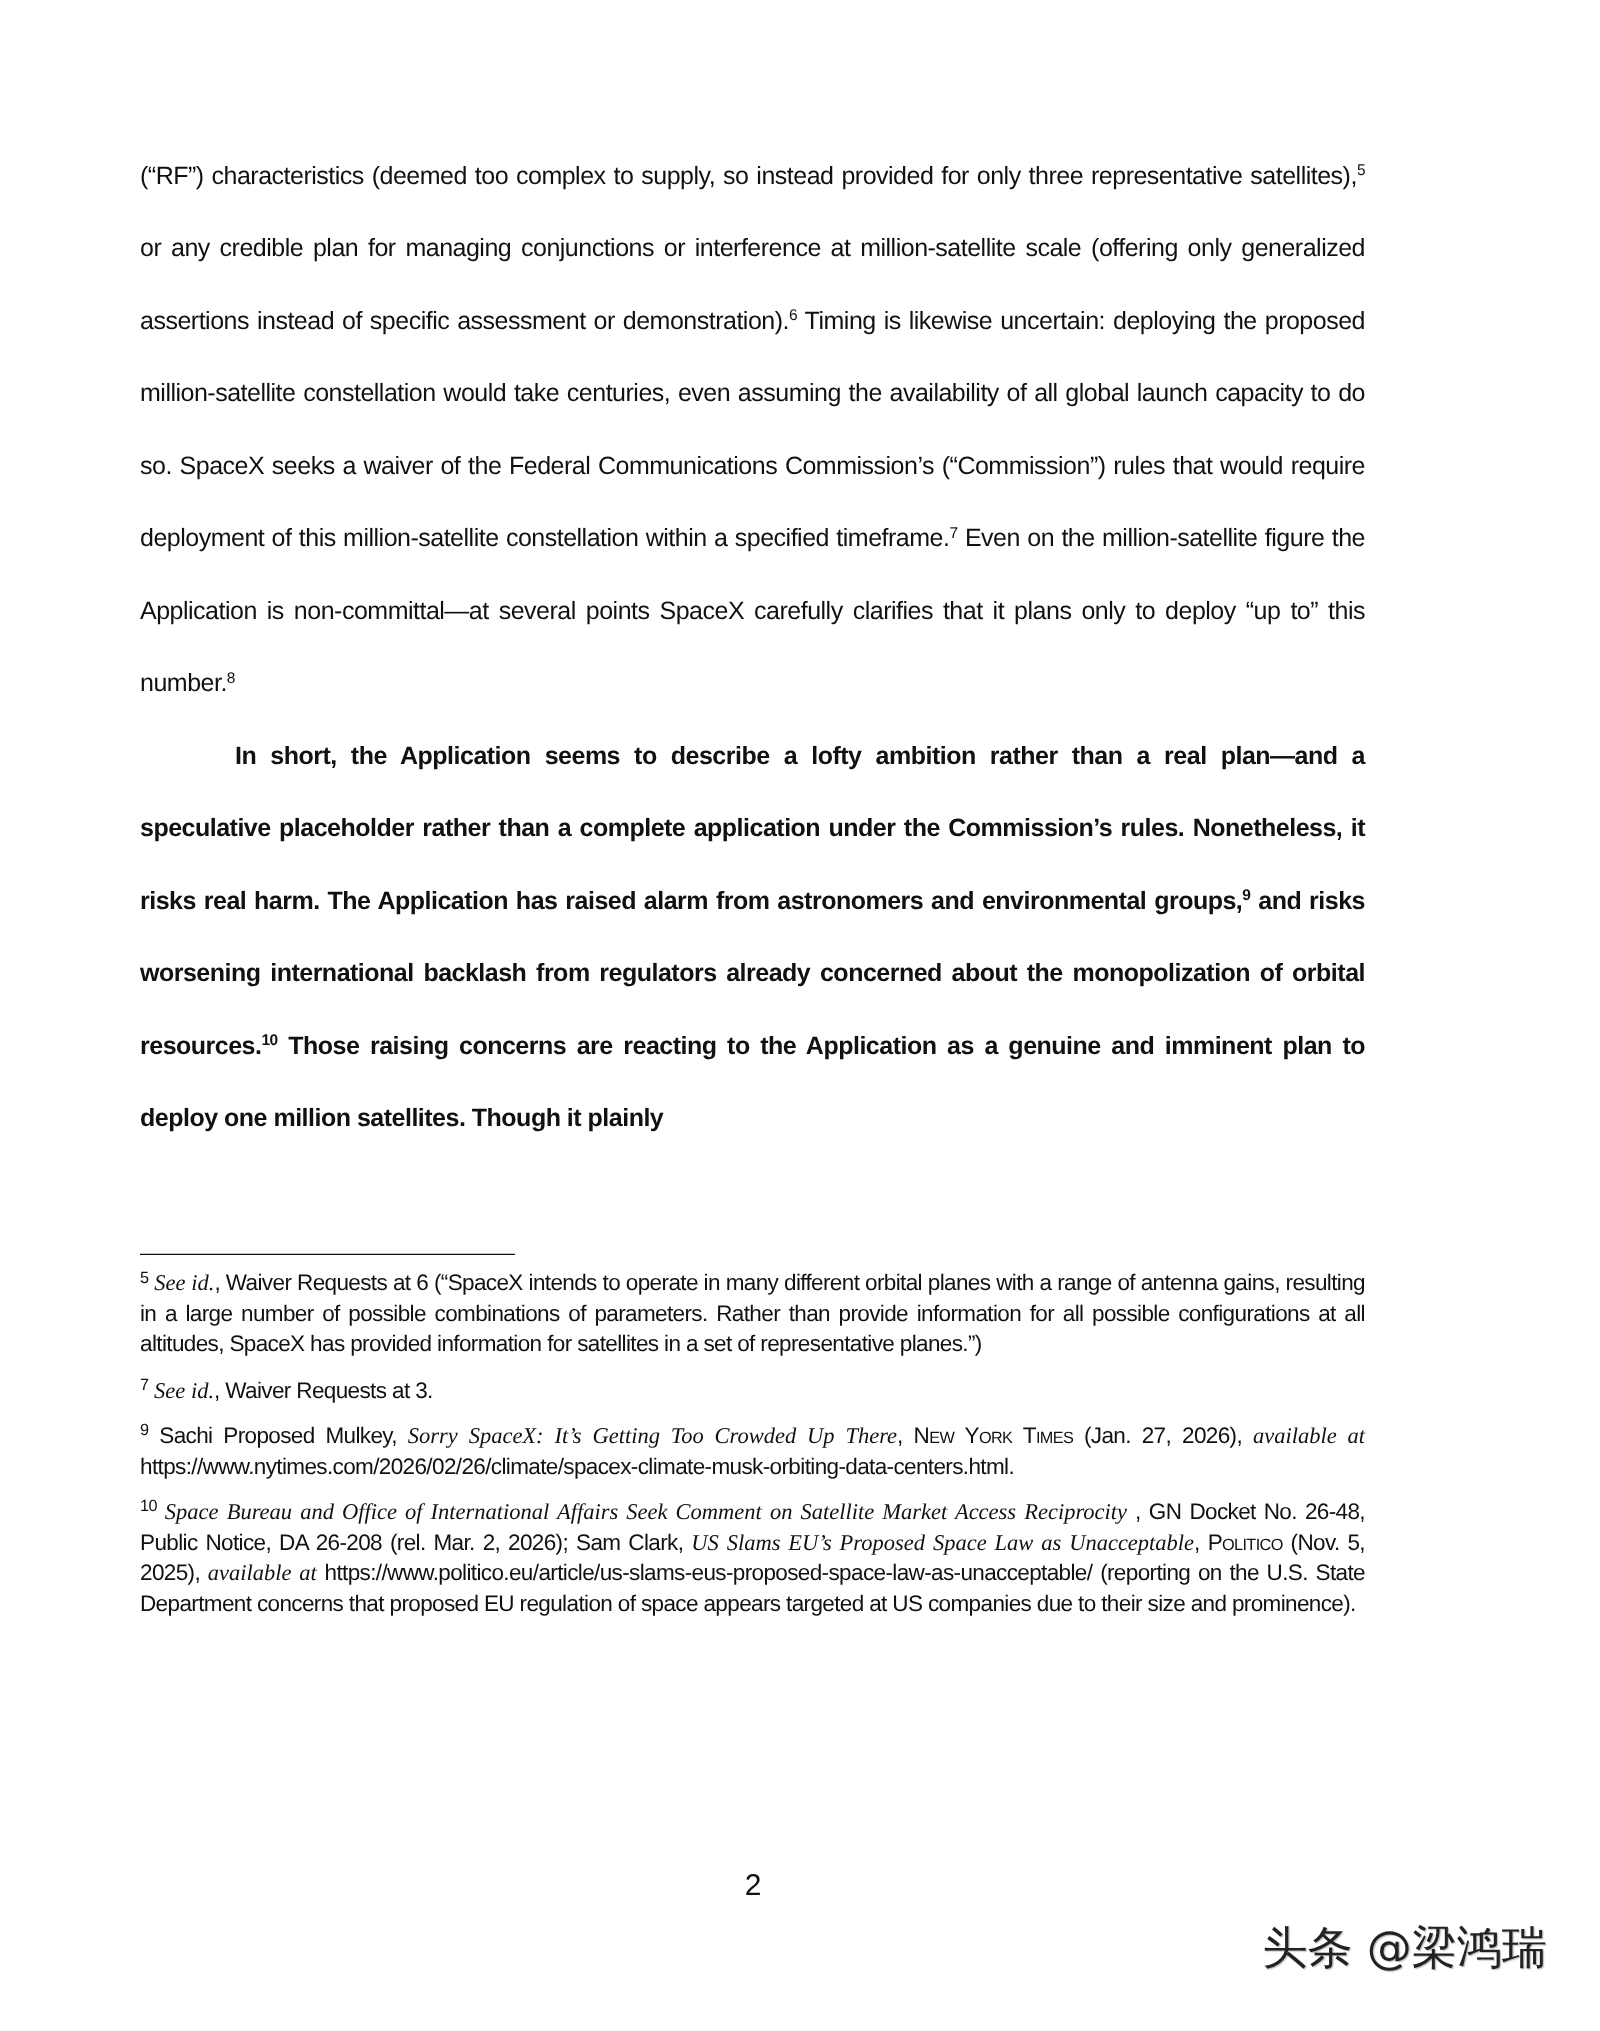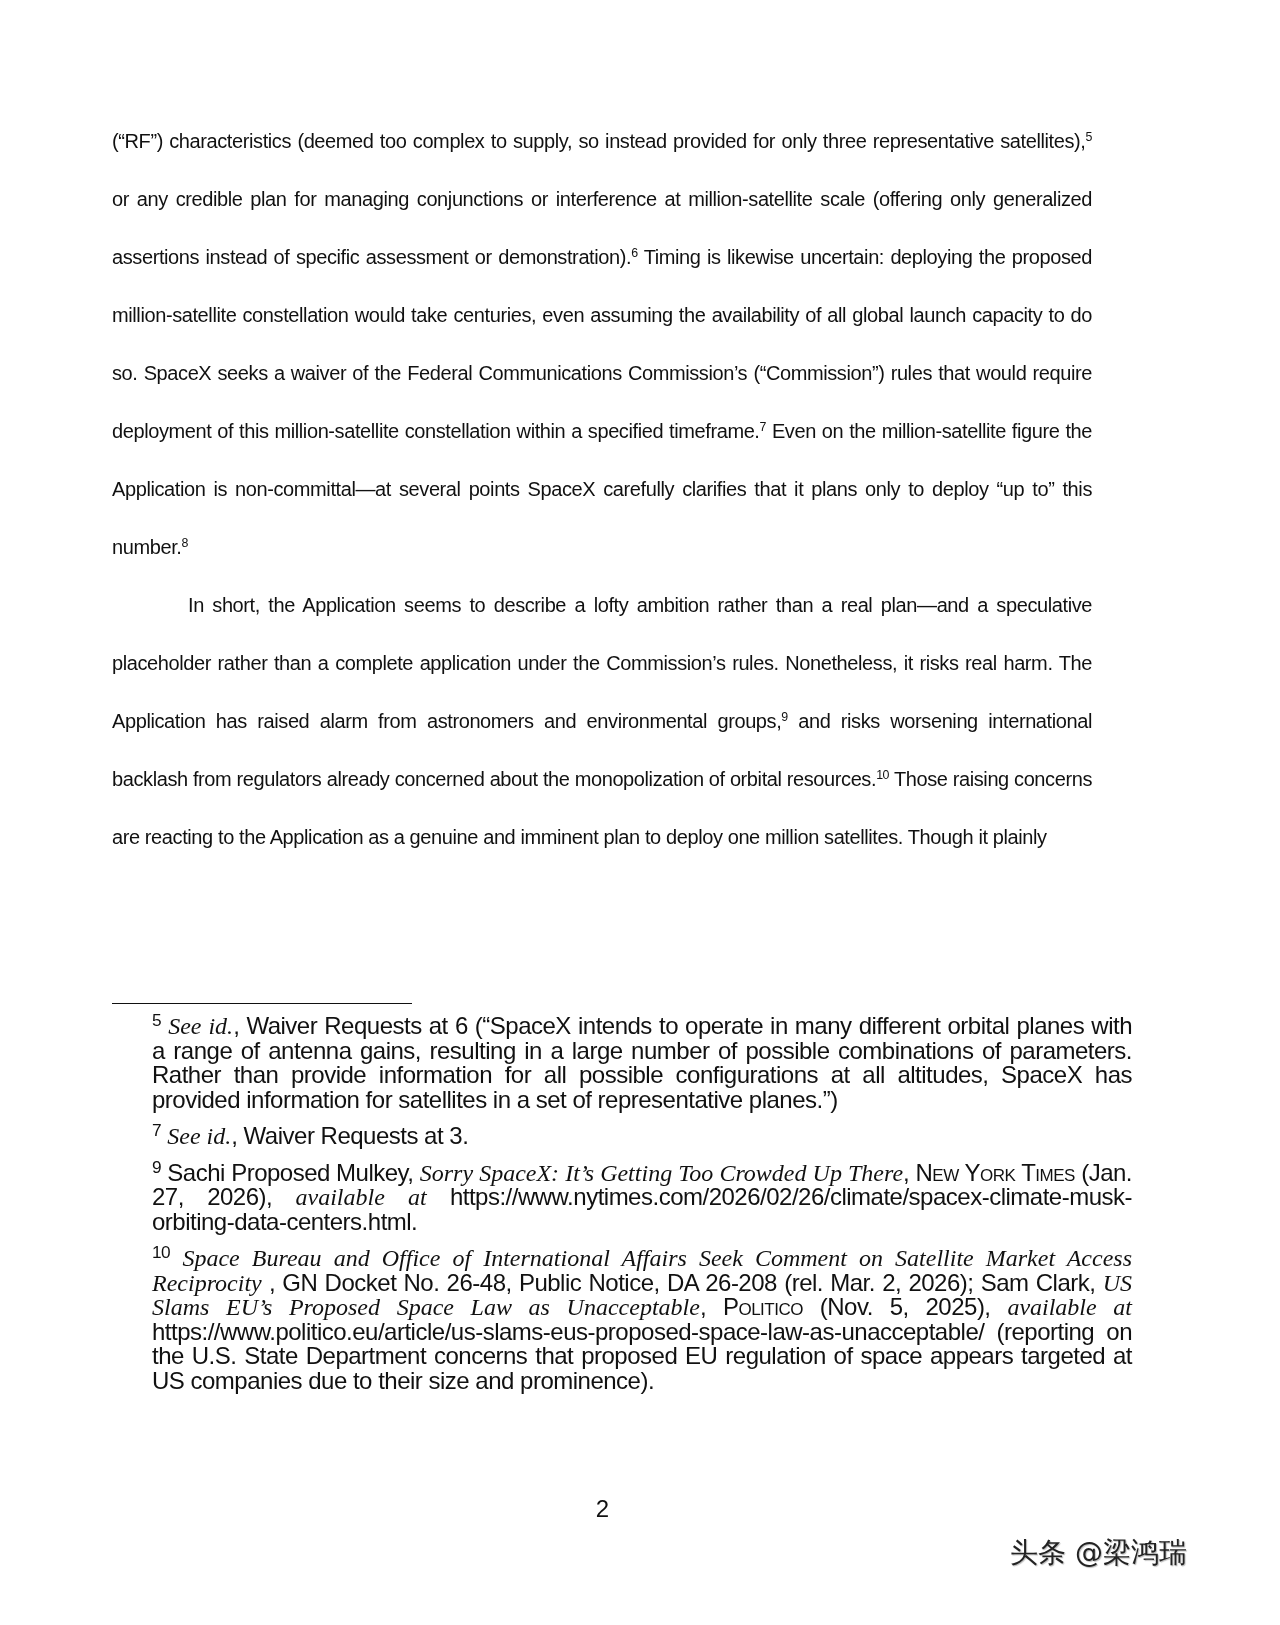--- a/index.html
+++ b/index.html
@@ -8,42 +8,41 @@
       color: #111111;
       font-family: "Liberation Sans", sans-serif;
     }
     .page { position: absolute; left: 0; top: 0; width: 1280px; height: 1625px; }
     .body-text {
       position: absolute; left: 112px; width: 980px; top: 112px;
       font-size: 20px; line-height: 58px; letter-spacing: -0.4px;
       text-align: justify; font-family: "Liberation Sans Narrow", "Liberation Sans", sans-serif;
     }
     .body-text p { margin: 0; }
-    .body-text p.indent { text-indent: 76px; }
+    .body-text p.indent { text-indent: 76px; font-weight: bold; }
     sup { font-size: 0.62em; line-height: 0; vertical-align: 0.55em; }
     .rule {
       position: absolute; left: 112px; top: 1003px; width: 300px; height: 0;
       border-top: 1.5px solid #111;
     }
     .footnotes {
       position: absolute; left: 112px; width: 980px; top: 1014px;
-      font-size: 24px; line-height: 24.5px; letter-spacing: -0.5px;
+      font-size: 18px; line-height: 24.5px; letter-spacing: -0.5px;
       text-align: justify;
-      margin-left: 40px;
     }
     .fn { margin: 0 0 12px 0; }
     .fn sup { font-size: 0.72em; vertical-align: 0.45em; }
     .it { font-family: "Liberation Serif", serif; font-style: italic; letter-spacing: 0; }
     .sc { font-variant: small-caps; }
     .page-num {
       position: absolute; left: 0; width: 1205px; top: 1495px; text-align: center;
       font-size: 24px;
     }
     .watermark {
-      position: absolute; left: 1010px; top: 1534px; font-size: 28px; color: #222;
+      position: absolute; left: 1010px; top: 1534px; font-size: 36px; color: #222;
       text-shadow: 1px 1px 1px #bbb; font-family: "DejaVu Sans", sans-serif;
     }
   </style>
 </head>
 <body>
 
 <div class="page">
   <div class="body-text">
     <p><span>(“RF”) characteristics (deemed too complex to supply, so instead provided for only three representative satellites),</span><sup>5</sup><span> or any credible plan for managing conjunctions or interference at million-satellite scale (offering only generalized assertions instead of specific assessment or demonstration).</span><sup>6</sup><span>  Timing is likewise uncertain: deploying the proposed million-satellite constellation would take centuries, even assuming the availability of all global launch capacity to do so.  SpaceX seeks a waiver of the Federal Communications Commission’s (“Commission”) rules that would require deployment of this million-satellite constellation within a specified timeframe.</span><sup>7</sup><span>  Even on the million-satellite figure the Application is non-committal—at several points SpaceX carefully clarifies that it plans only to deploy “up to” this number.</span><sup>8</sup></p>
     <p class="indent"><span>In short, the Application seems to describe a lofty ambition rather than a real plan—and a speculative placeholder rather than a complete application under the Commission’s rules. Nonetheless, it risks real harm.  The Application has raised alarm from astronomers and environmental groups,</span><sup>9</sup><span> and risks worsening international backlash from regulators already concerned about the monopolization of orbital resources.</span><sup>10</sup><span>  Those raising concerns are reacting to the Application as a genuine and imminent plan to deploy one million satellites.  Though it plainly</span></p>

